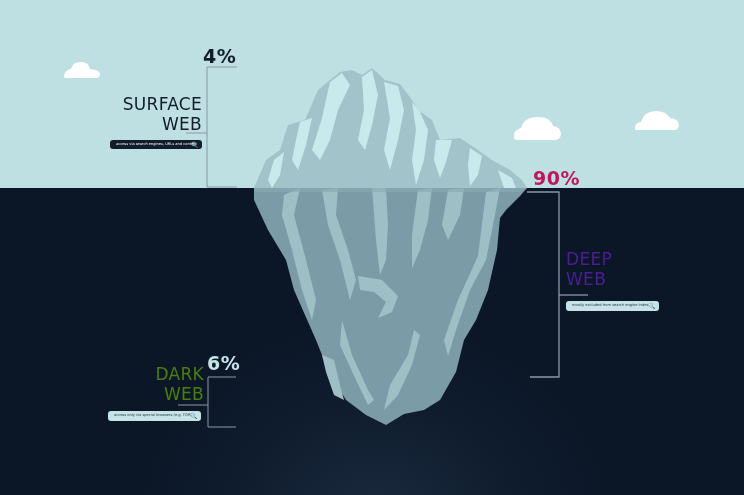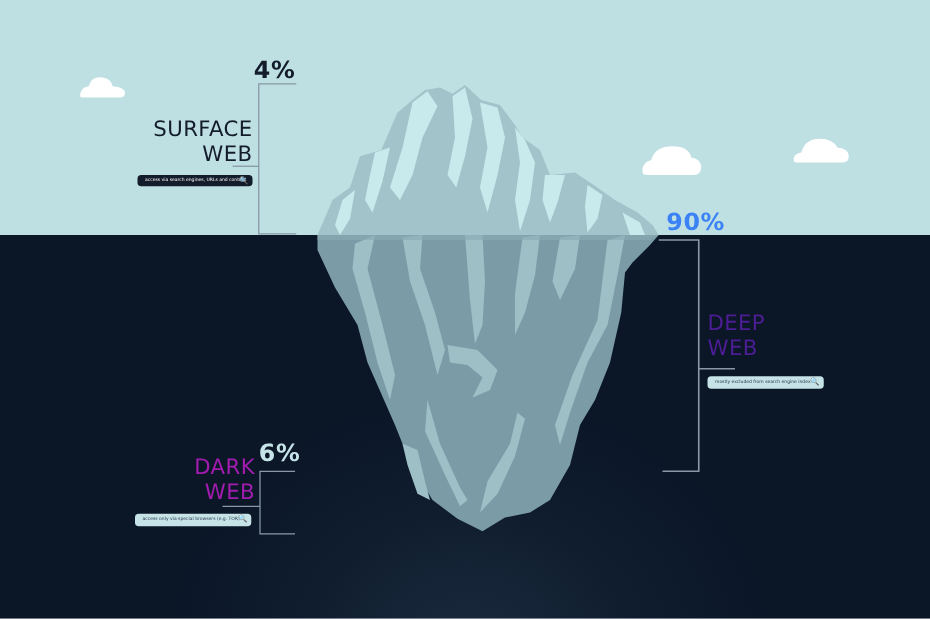--- a/index.html
+++ b/index.html
@@ -77,32 +77,32 @@
   <div class="pct" style="left:203px;top:45px;color:#131c2b;">4%</div>
   <div class="title" style="left:100px;top:94px;width:102px;color:#131c2b;">
     <div>SURFACE</div>
     <div>WEB</div>
   </div>
   <div class="pill" style="left:110px;top:140px;width:92px;background:#131c2b;color:#ffffff;">
     <span>access via search engines, URLs and content</span>
     <span class="mag">🔍</span>
   </div>
 
-  <div class="pct" style="left:533px;top:167px;color:#3b82f6;">90%</div>
+  <div class="pct" style="left:533px;top:167px;color:#be185d;">90%</div>
   <div class="title" style="left:566px;top:249px;width:60px;text-align:left;color:#4c1d95;">
     <div>DEEP</div>
     <div>WEB</div>
   </div>
   <div class="pill" style="left:566px;top:301px;width:93px;height:10px;background:#c6e4e8;color:#283646;">
     <span>mostly excluded from search engine index</span>
     <span class="mag">🔍</span>
   </div>
 
   <div class="pct" style="left:207px;top:352px;color:#c6e4e8;">6%</div>
-  <div class="title" style="left:140px;top:364px;width:64px;color:#a21caf;">
+  <div class="title" style="left:140px;top:364px;width:64px;color:#4d7c0f;">
     <div>DARK</div>
     <div>WEB</div>
   </div>
   <div class="pill" style="left:108px;top:411px;width:93px;height:10px;background:#c6e4e8;color:#283646;">
     <span>access only via special browsers (e.g. TOR)</span>
     <span class="mag">🔍</span>
   </div>
 </div>
 
 </body></html>

